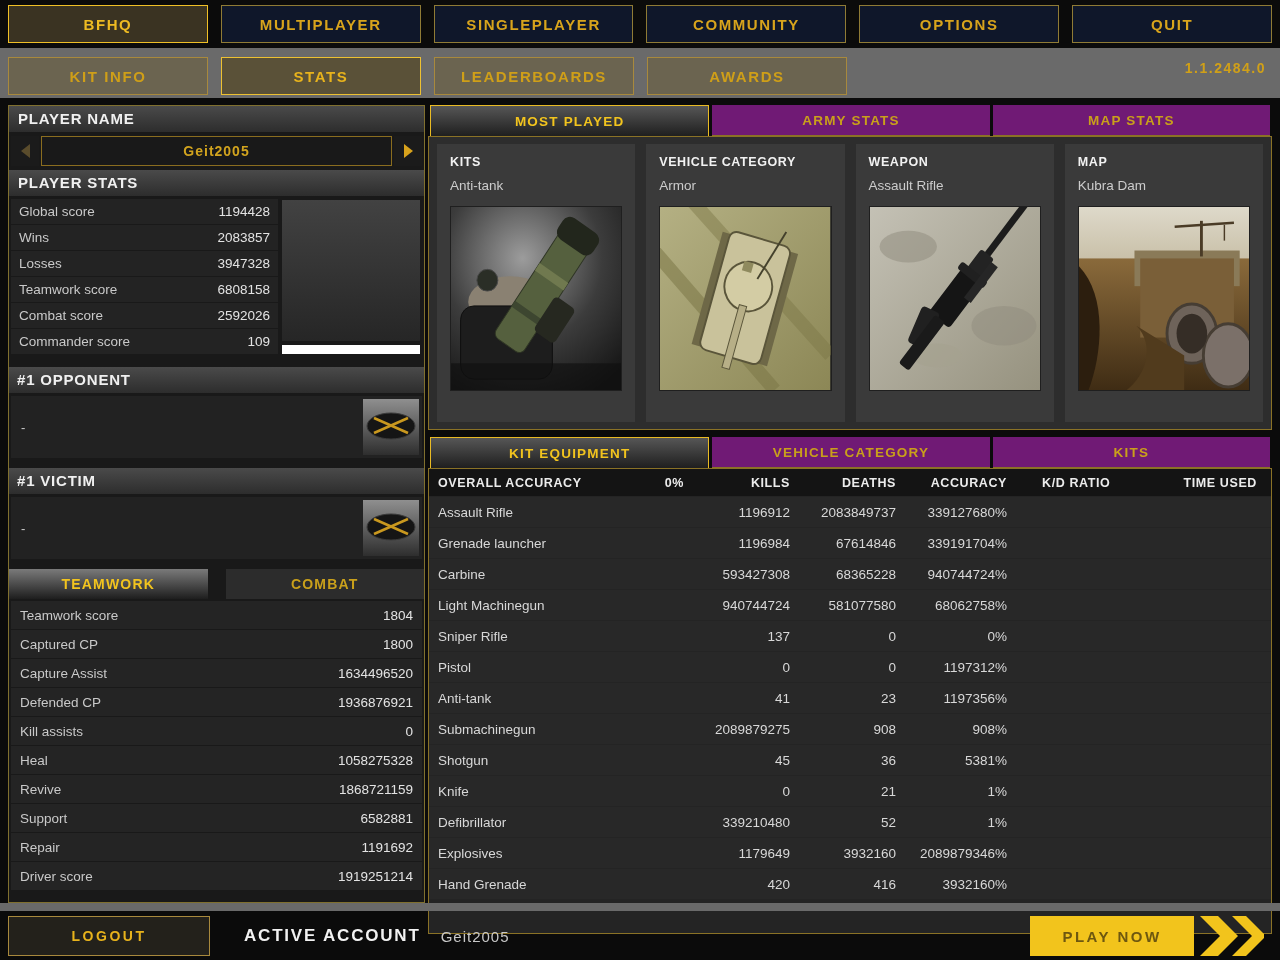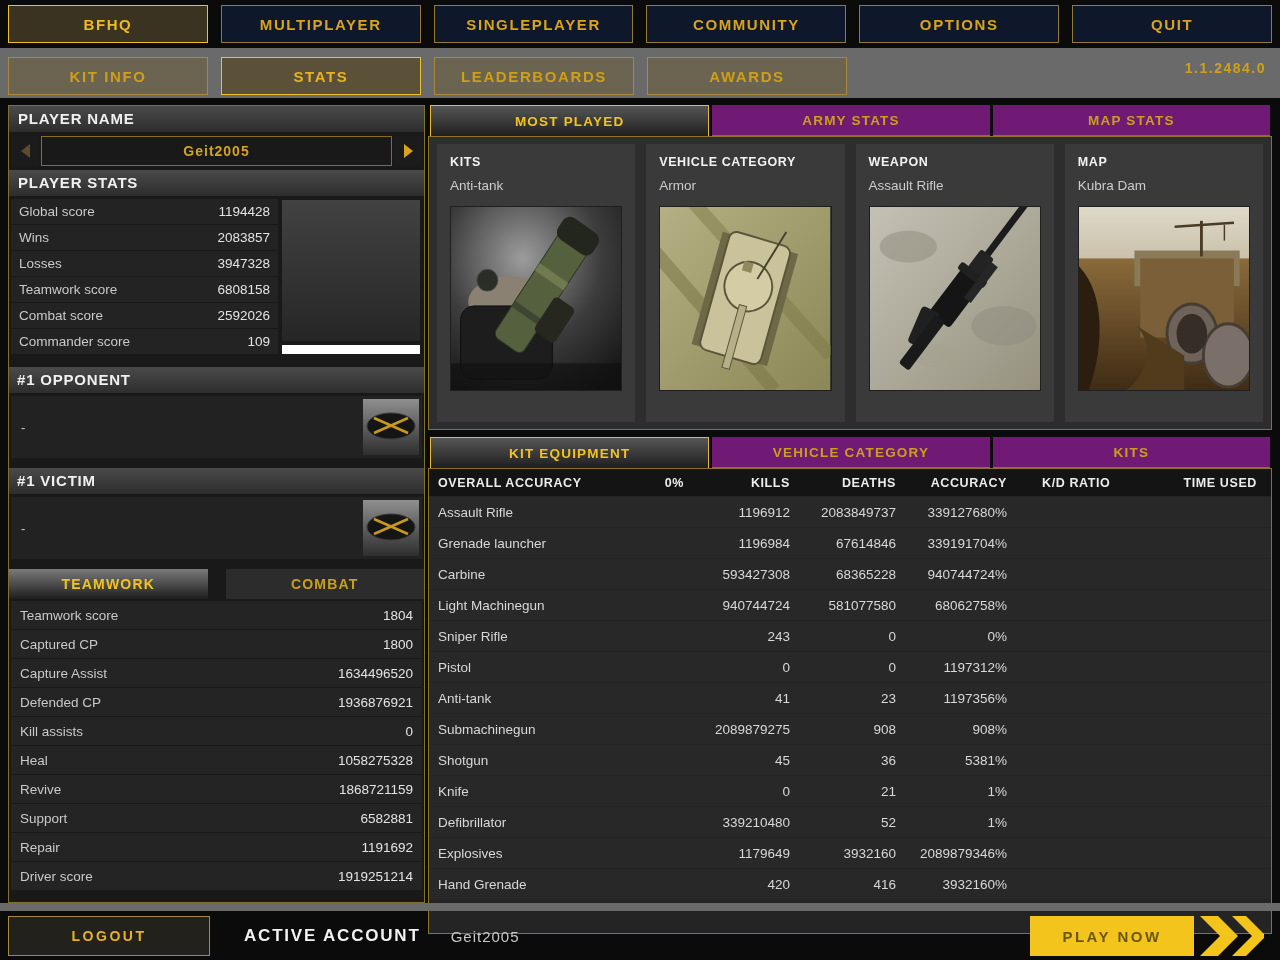--- a/index.html
+++ b/index.html
@@ -82,21 +82,21 @@
   .eq-row{height:30px;background:#282828;margin-top:1px;font-size:13.5px;color:#d8d8d8;}
   .cell-r{text-align:right;}
   .cell-kd{padding-left:35px;text-align:left;}
 
   
   .footer-strip{position:absolute;left:0;top:903px;width:1280px;height:8px;background:#6a6a6a;}
   .logout-btn{position:absolute;left:8px;top:916px;width:202px;height:40px;
     background:#23211b;border:1px solid #a8893d;color:#e8b31c;font-weight:bold;
     font-size:14px;letter-spacing:2.5px;display:flex;align-items:center;justify-content:center;
     box-sizing:border-box;cursor:pointer;}
-  .active-account{position:absolute;left:244px;top:916px;height:40px;display:flex;align-items:center;gap:30px;}
+  .active-account{position:absolute;left:244px;top:916px;height:40px;display:flex;align-items:center;gap:20px;}
   .aa-label{color:#f2f2f2;font-weight:bold;font-size:17px;letter-spacing:1.8px;}
   .aa-value{color:#c8c8c8;font-size:15px;letter-spacing:1px;}
   .play-btn{position:absolute;left:1030px;top:916px;width:234px;height:40px;display:flex;cursor:pointer;}
   .play-label-box{flex:1;background:#f2c41c;color:#6d5710;font-weight:bold;font-size:15px;
     letter-spacing:2.5px;display:flex;align-items:center;justify-content:center;}
 </style>
 </head>
 <body>
 
 <div class="top-nav">
@@ -503,21 +503,21 @@
       <div class="cell-r">940744724</div>
       <div class="cell-r">581077580</div>
       <div class="cell-r">68062758%</div>
       <div class="cell-kd"></div>
       <div class="cell-r"></div>
     </div>
 
     <div class="eq-grid eq-row">
       <div>Sniper Rifle</div>
       <div class="cell-r"></div>
-      <div class="cell-r">243</div>
+      <div class="cell-r">137</div>
       <div class="cell-r">0</div>
       <div class="cell-r">0%</div>
       <div class="cell-kd"></div>
       <div class="cell-r"></div>
     </div>
 
     <div class="eq-grid eq-row">
       <div>Pistol</div>
       <div class="cell-r"></div>
       <div class="cell-r">0</div>

